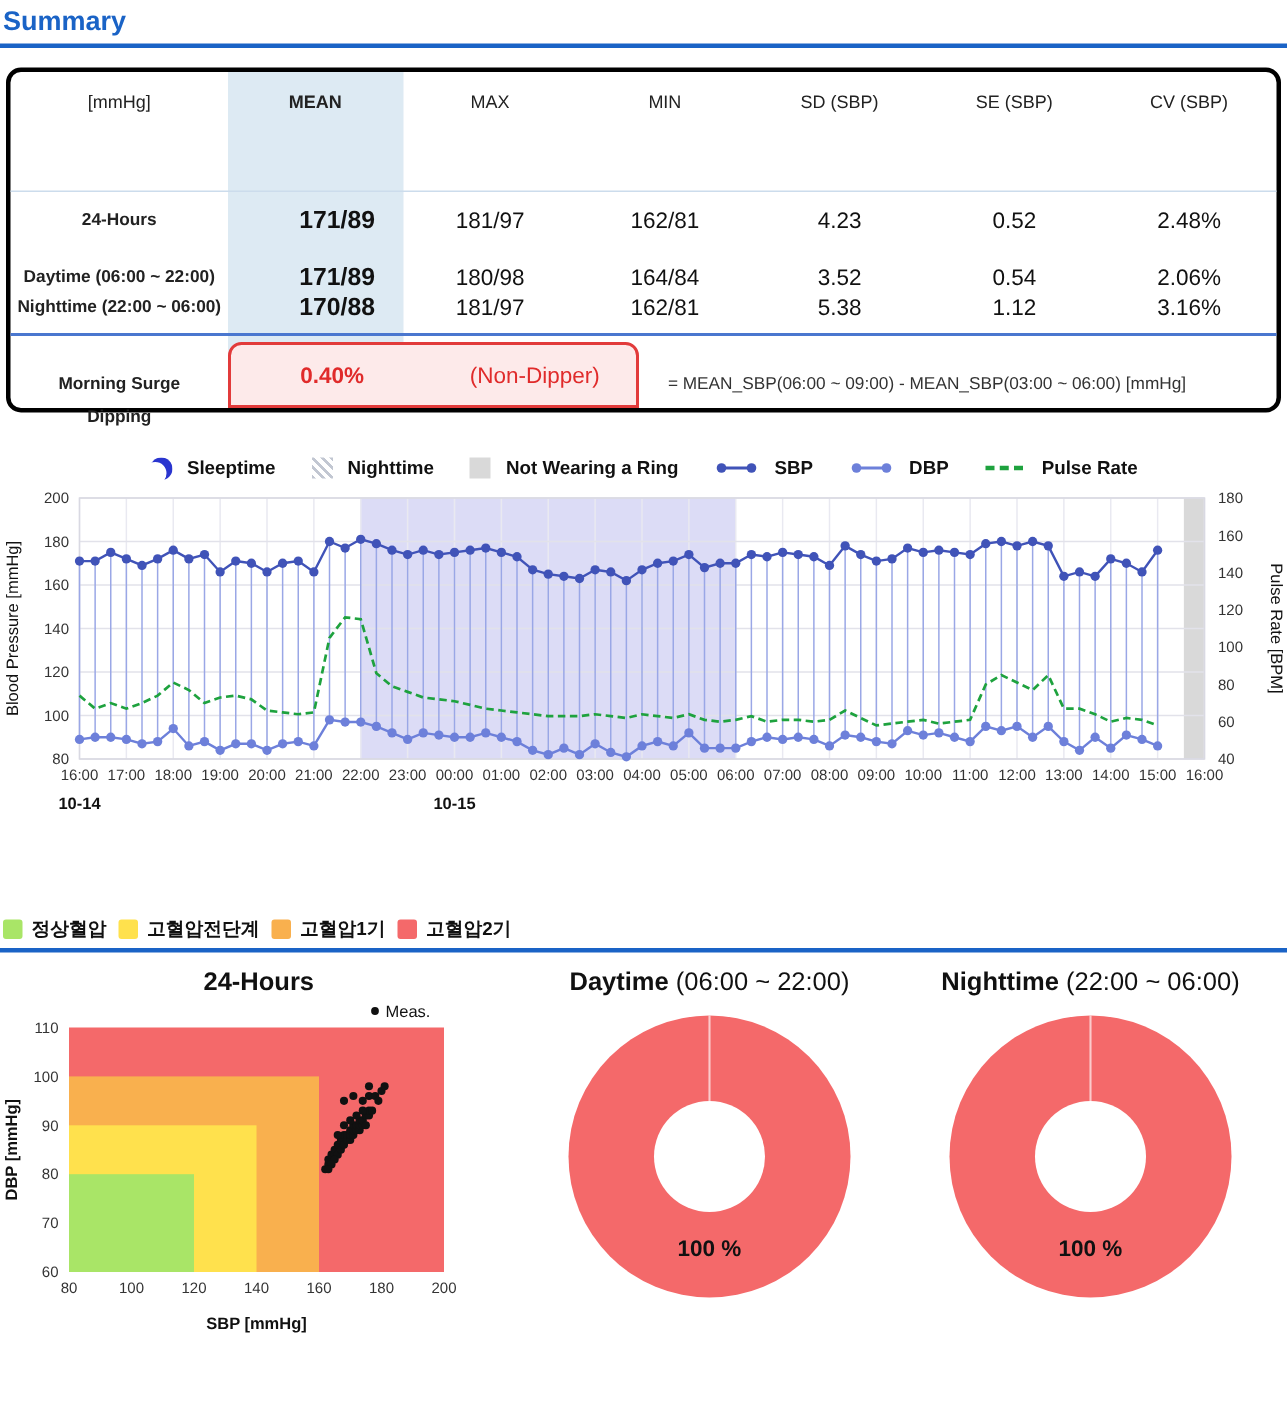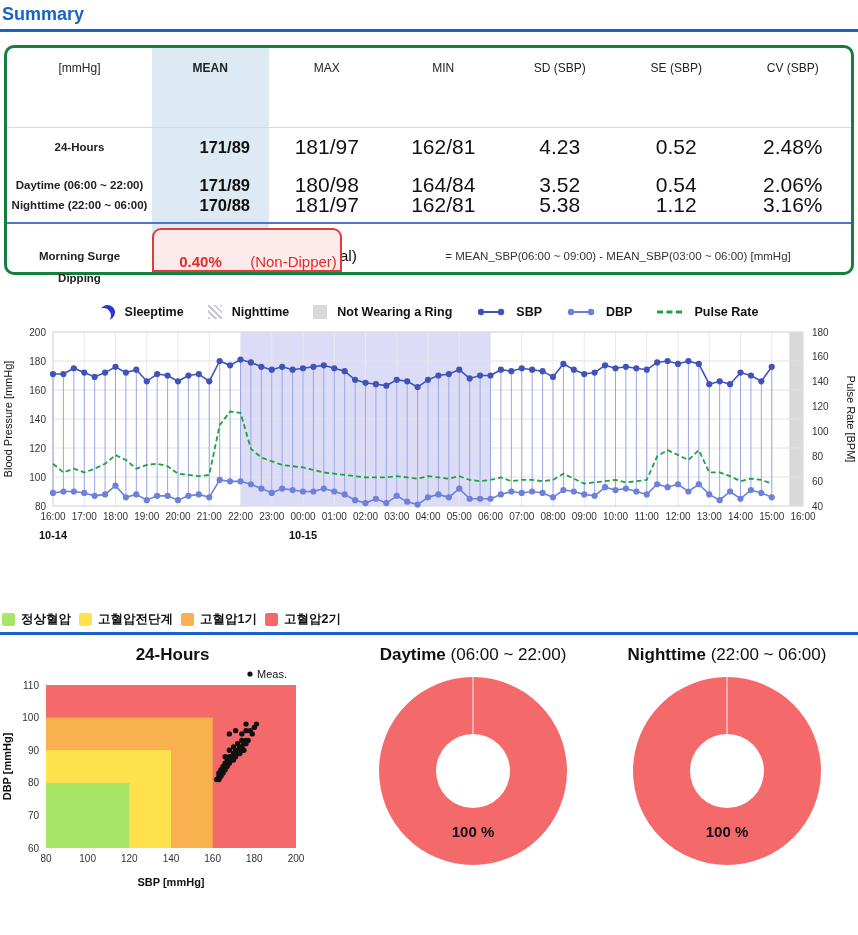--- a/index.html
+++ b/index.html
@@ -1,35 +1,35 @@
 <!DOCTYPE html>
 <html><head>
 <meta charset="utf-8">
 <style>
   html,body{margin:0;padding:0;background:#fff;width:858px;height:935px;overflow:hidden;
     font-family:"Liberation Sans","DejaVu Sans",sans-serif;color:#111;}
   .rule{height:3px;width:858px;}
   h2{font-size:18px;font-weight:bold;margin:0 0 4px 2px;}
   
   .tablewrap{position:relative;margin:13px 4px 0 4px;width:850px;height:230px;
-    border:3px solid #15803d;border-radius:10px;box-sizing:border-box;background:#fff;}
+    border:3px solid #000000;border-radius:10px;box-sizing:border-box;background:#fff;}
   .meanbg{position:absolute;left:145px;top:0;width:117px;height:192px;background:#ddeaf3;z-index:0;}
   .tgrid{position:relative;z-index:1;display:grid;grid-template-columns:145px repeat(6,1fr);
     grid-template-rows:40px 40px 38px 38px 2px 33px 33px;width:100%;height:100%;align-items:center;}
-  .tgrid .c{text-align:center;font-size:21px;align-self:center;}
+  .tgrid .c{text-align:center;font-size:15px;align-self:center;}
   .tgrid .hc{font-size:12px;color:#222;}
   .tgrid .hc.b{font-weight:bold;}
   .tgrid .rl{font-size:11.5px;font-weight:bold;color:#222;}
   .tgrid .mv{font-size:16.5px;font-weight:bold;margin-left:29px;}
   .hsep{grid-column:1/8;height:1px;background:#ccdcec;align-self:end;}
   .bluesep{grid-column:1/8;height:2px;background:#4a77cf;}
   .formula{grid-column:4/8;text-align:center;font-size:11.5px;color:#333;}
-  .redbox{position:absolute;z-index:2;left:145px;bottom:0;width:190px;height:44px;
+  .redbox{position:absolute;z-index:2;left:145px;bottom:0;width:274px;height:44px;
     border:2px solid #e23b3b;border-radius:9px 9px 0 0;background:#fdeaea;box-sizing:border-box;
-    display:flex;align-items:flex-end;}
+    display:flex;align-items:center;}
   .redbox span{flex:1;text-align:center;color:#e02b2b;font-size:15px;}
   .redbox .v{font-weight:bold;}
   
   .tlegend{display:flex;justify-content:center;align-items:center;gap:24px;margin-top:26px;height:22px;
     font-size:12.5px;font-weight:600;}
   .tlegend .item{display:flex;align-items:center;gap:10px;}
   .moon{width:15px;height:15px;border-radius:50%;box-shadow:inset -4px 3px 0 0 #2a35cf;}
   .hatch{width:14px;height:14px;background:repeating-linear-gradient(45deg,#c2c7d2 0 2px,#ffffff 2px 4.5px);}
   .graysq{width:14px;height:14px;background:#d9d9d9;}
   

